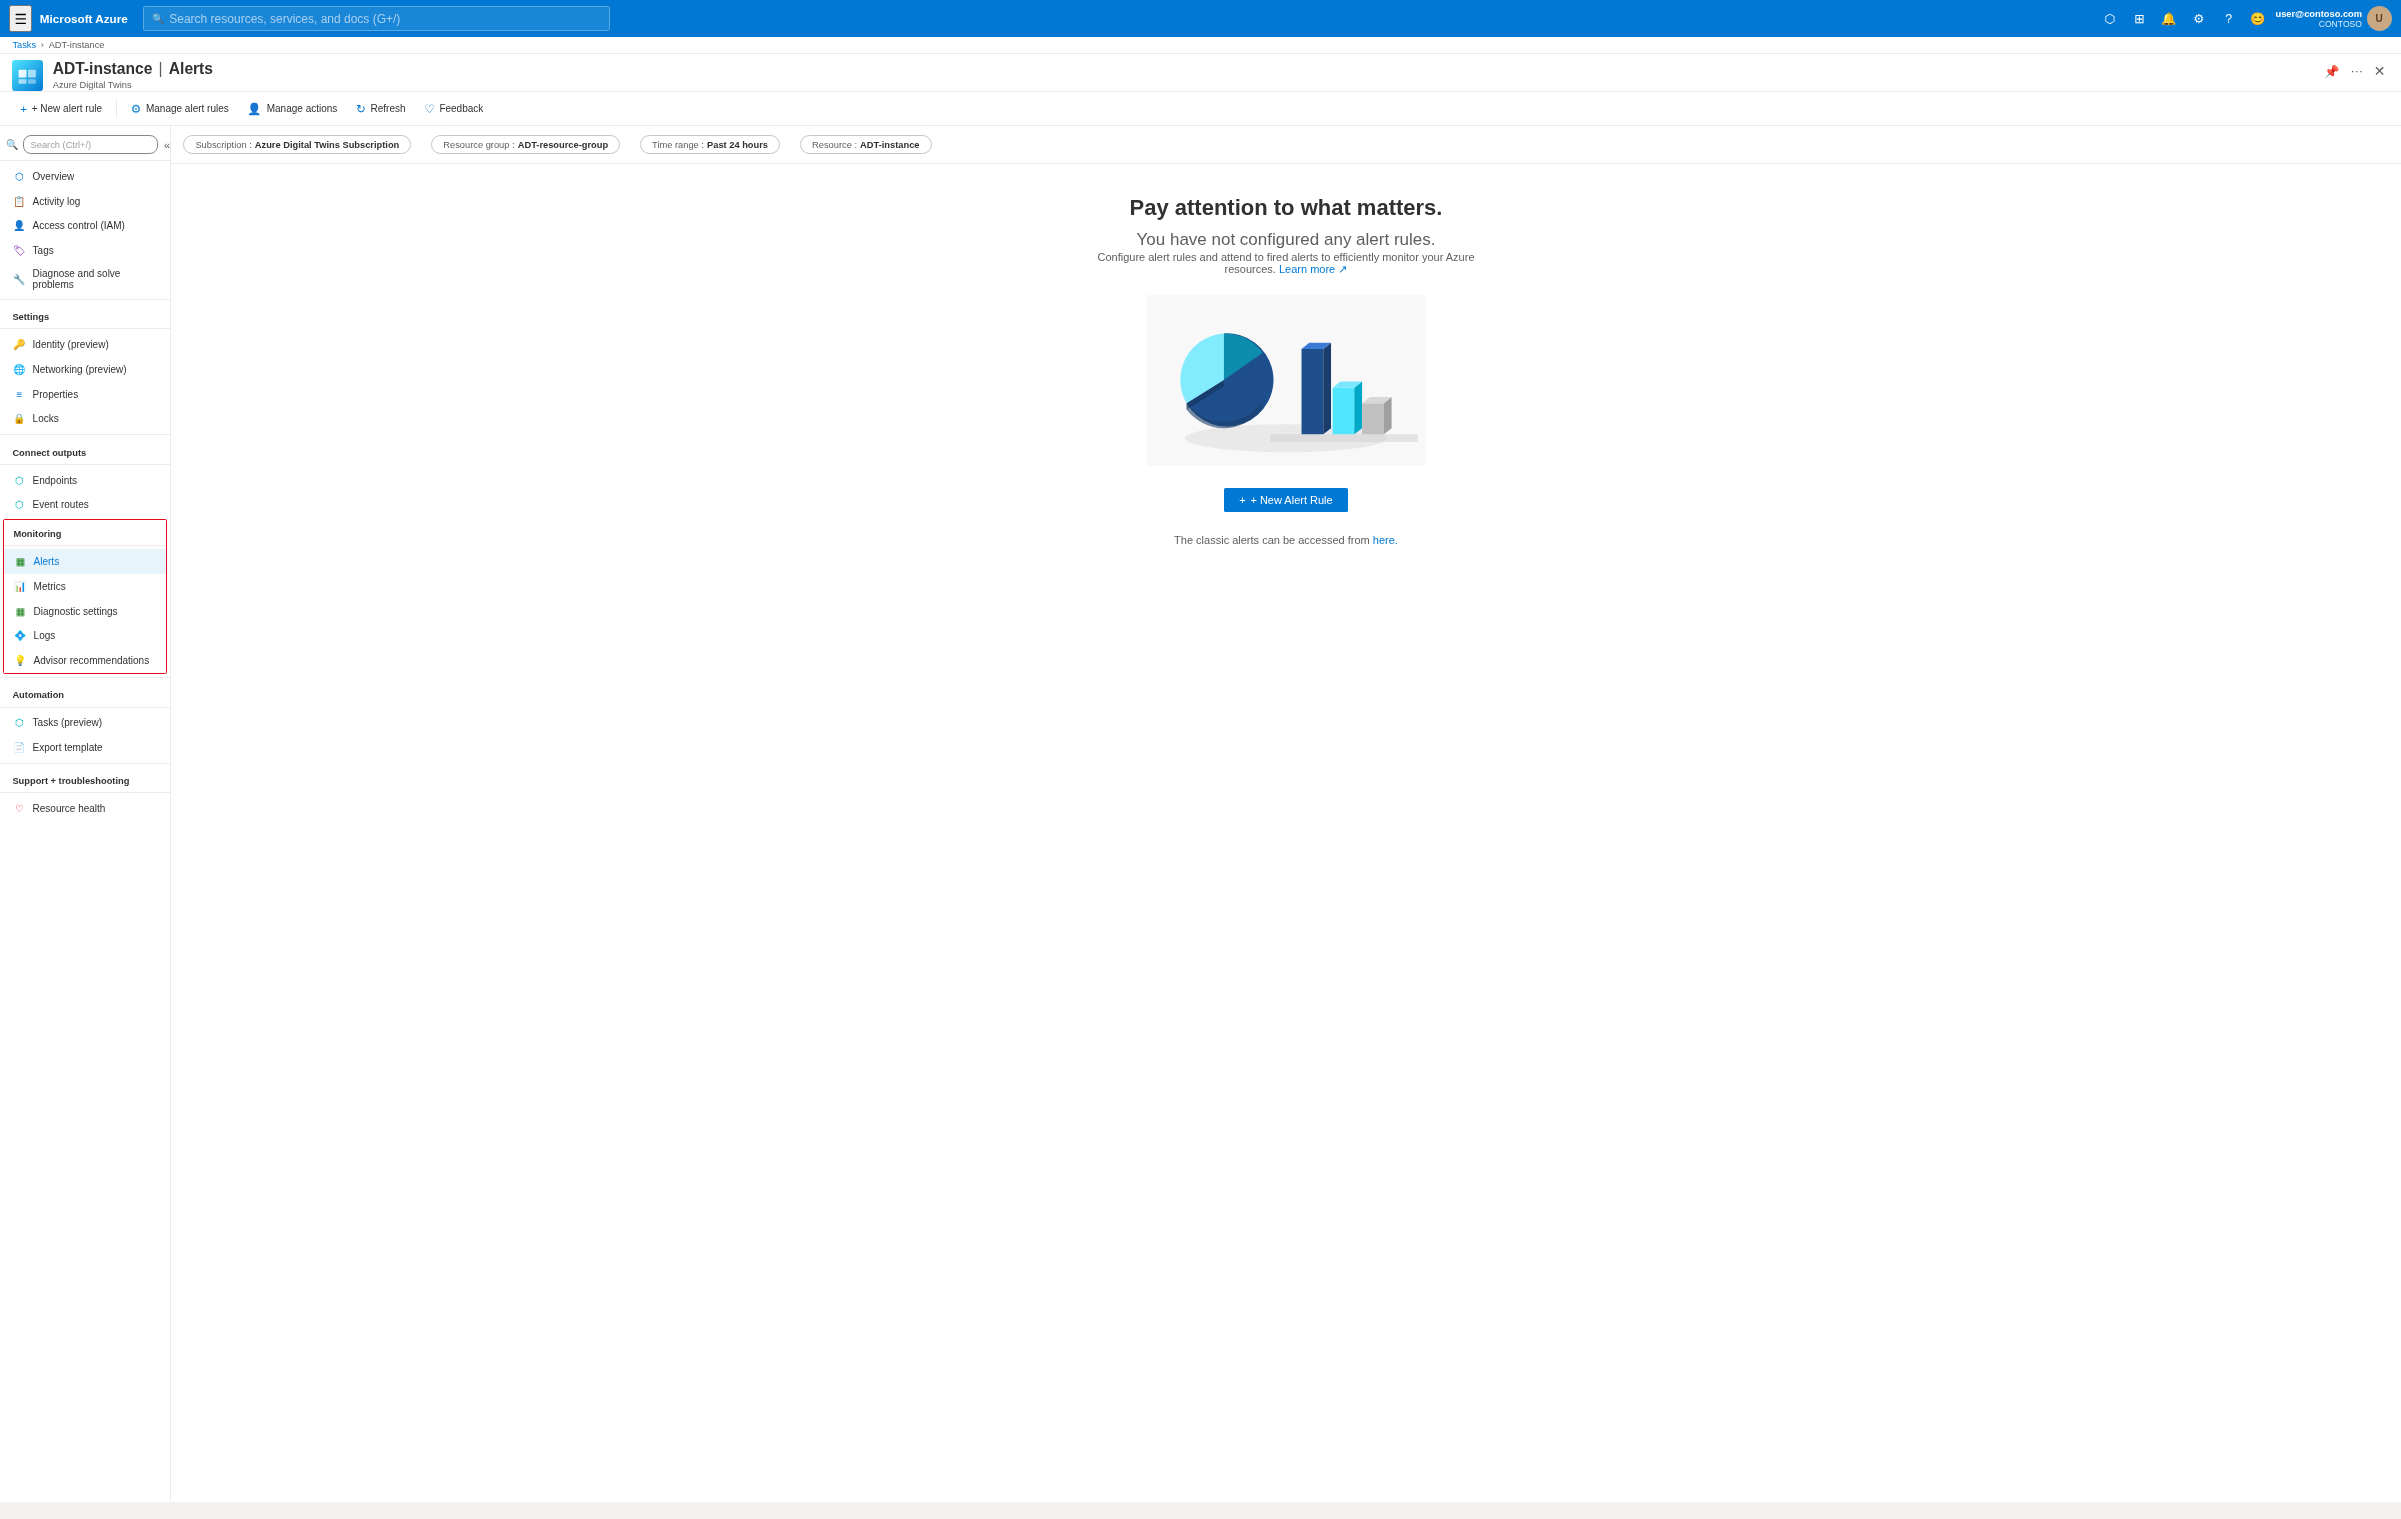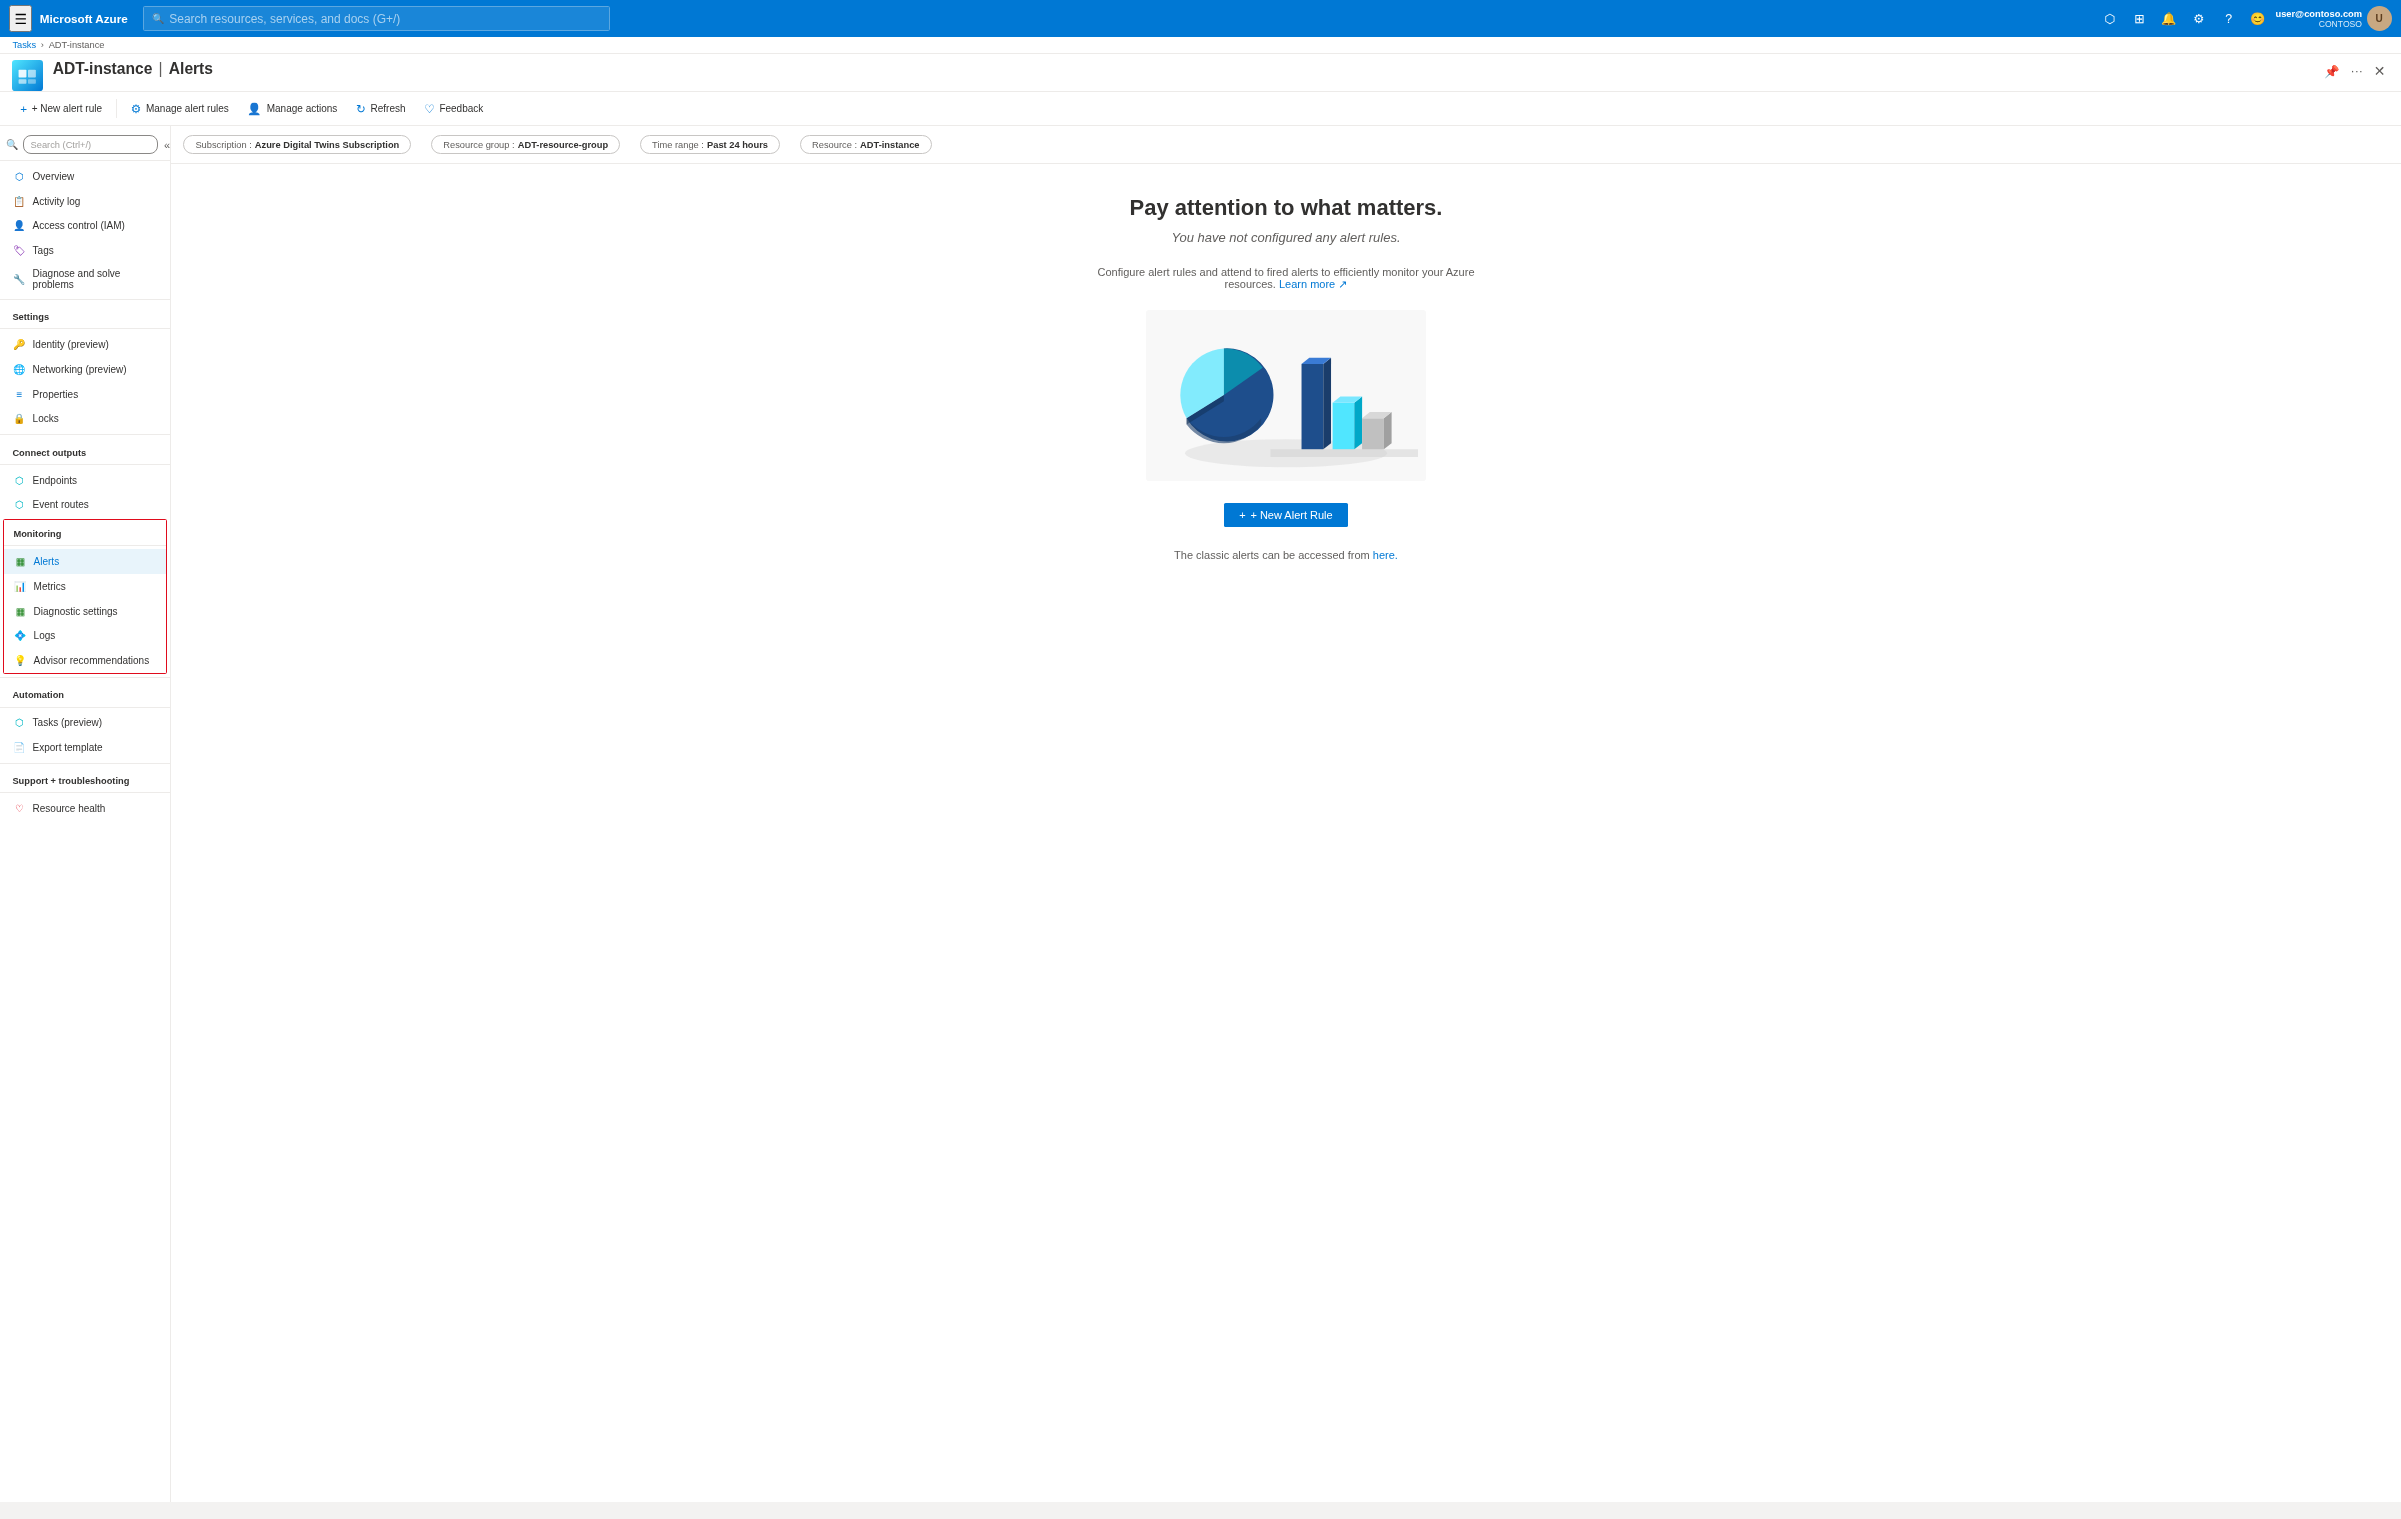--- a/index.html
+++ b/index.html
@@ -215,21 +215,21 @@
     
     .alerts-main {
       flex: 1;
       display: flex;
       flex-direction: column;
       align-items: center;
       padding: 31px 15.6px;
       background: white;
     }
     .alerts-main h2 { font-size: 22px; font-weight: 600; color: #323130; margin-bottom: 9.3px; }
-    .alerts-main .sub-text { font-size: 13px; color: #605e5c; margin-bottom: 21px; font-style: italic; }
+    .alerts-main .sub-text { font-size: 17px; color: #605e5c; margin-bottom: 1px; }
     .alerts-main .desc-text { font-size: 11px; color: #605e5c; text-align: center; max-width: 389px; margin-bottom: 18.7px; }
     .alerts-main .desc-text a { color: #0078d4; text-decoration: none; }
 
     
     .chart-illustration {
       width: 280px;
       height: 171px;
       background: #f8f8f8;
       border-radius: 3.1px;
       display: flex;
@@ -312,20 +312,21 @@
       <rect x="2" y="18" width="10" height="6" rx="1" fill="white" opacity="0.6"></rect>
       <rect x="14" y="18" width="10" height="6" rx="1" fill="white" opacity="0.4"></rect>
     </svg>
   </div>
   <div class="page-header-text">
     <h1>
       <span>ADT-instance</span>
       <span class="pipe">|</span>
       <span>Alerts</span>
     </h1>
+    <div class="subtitle">Azure Digital Twins</div>
   </div>
   <div class="page-header-actions">
     <button class="icon-btn" title="Pin">📌</button>
     <button class="icon-btn" title="More">···</button>
     <button class="icon-btn" title="Close" style="font-size:14px;">✕</button>
   </div>
 </div>
 
 <div class="toolbar">
   <button class="toolbar-btn">

